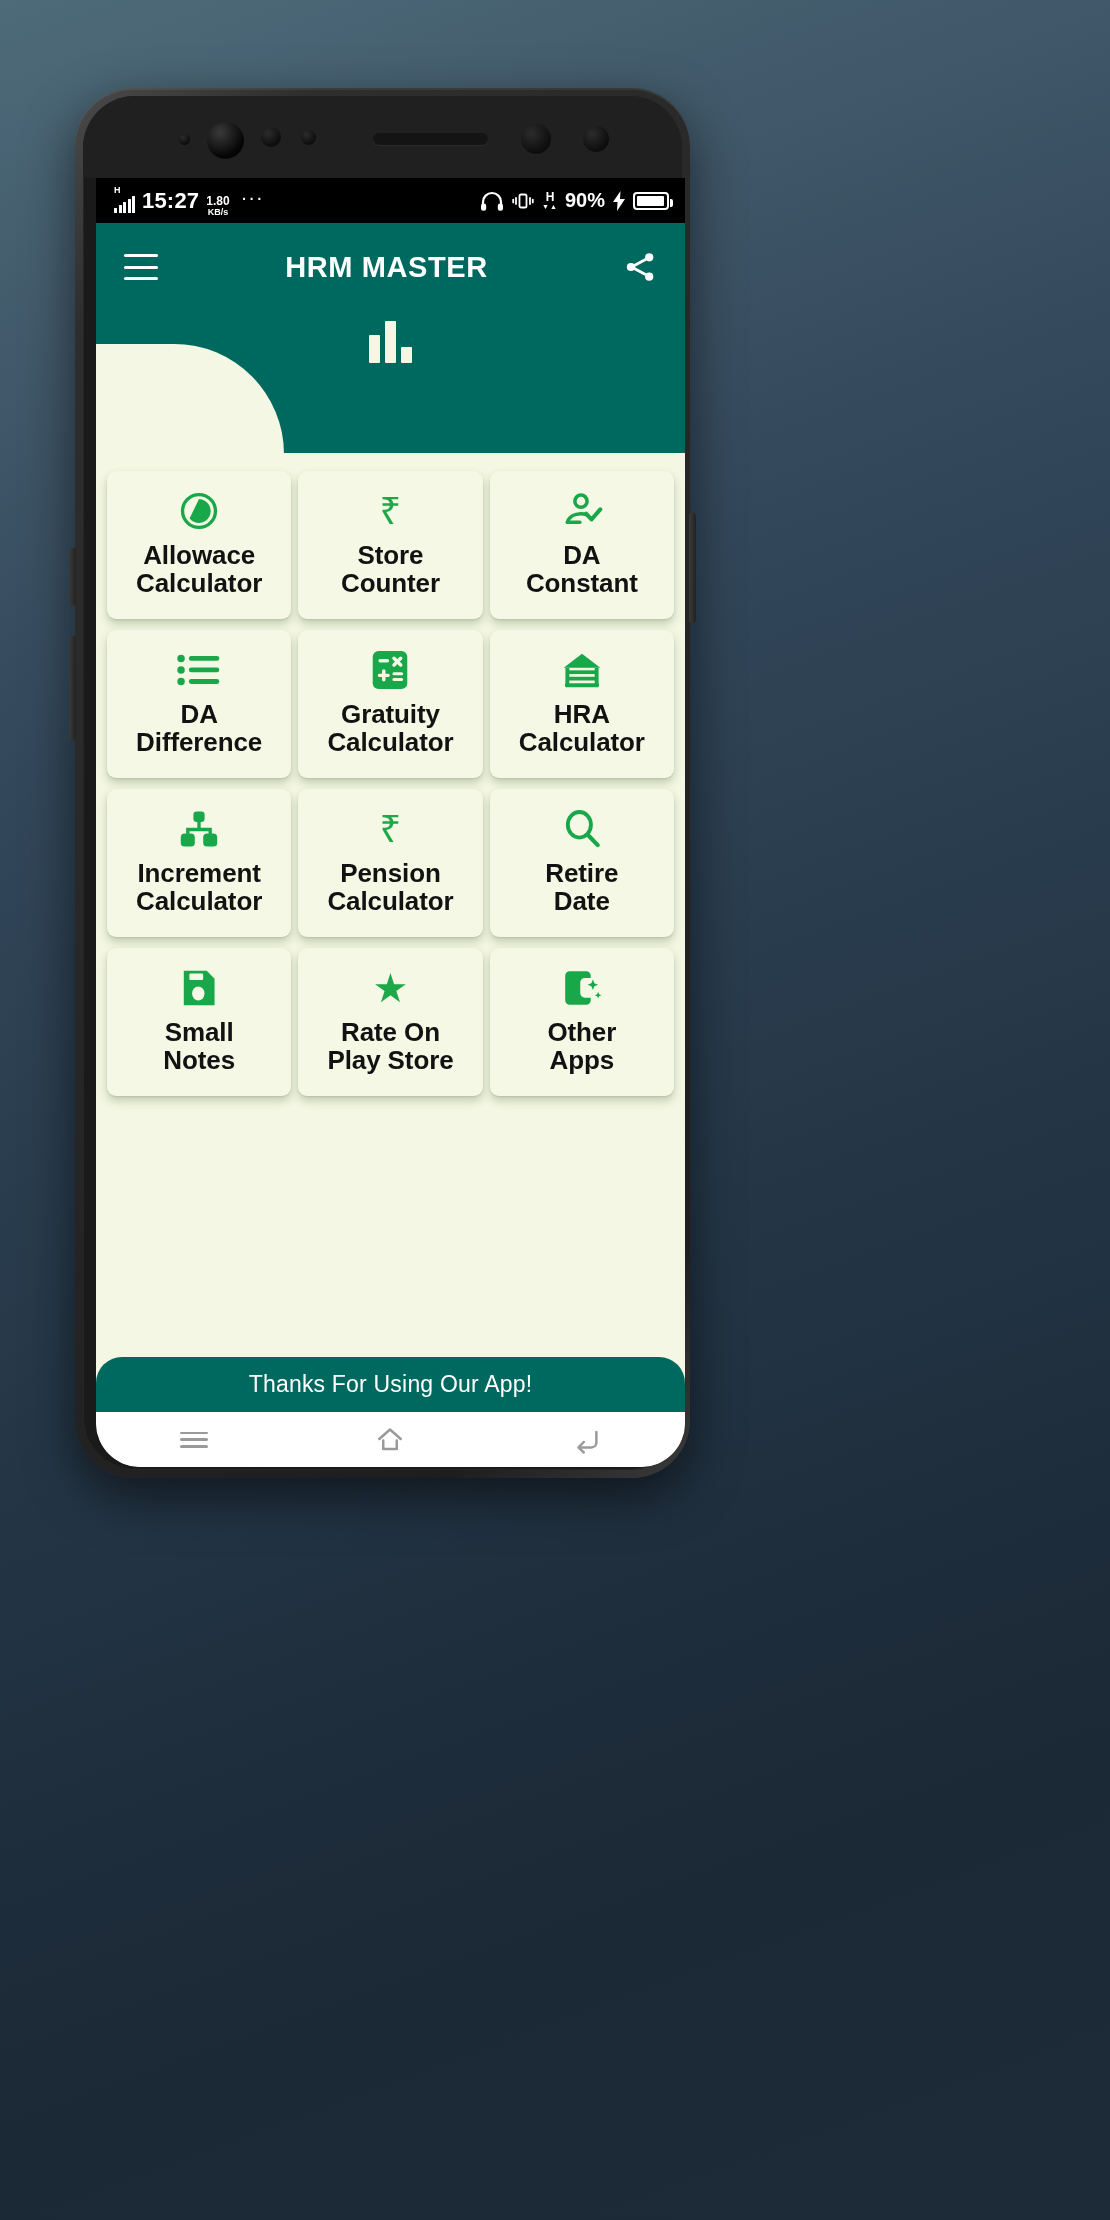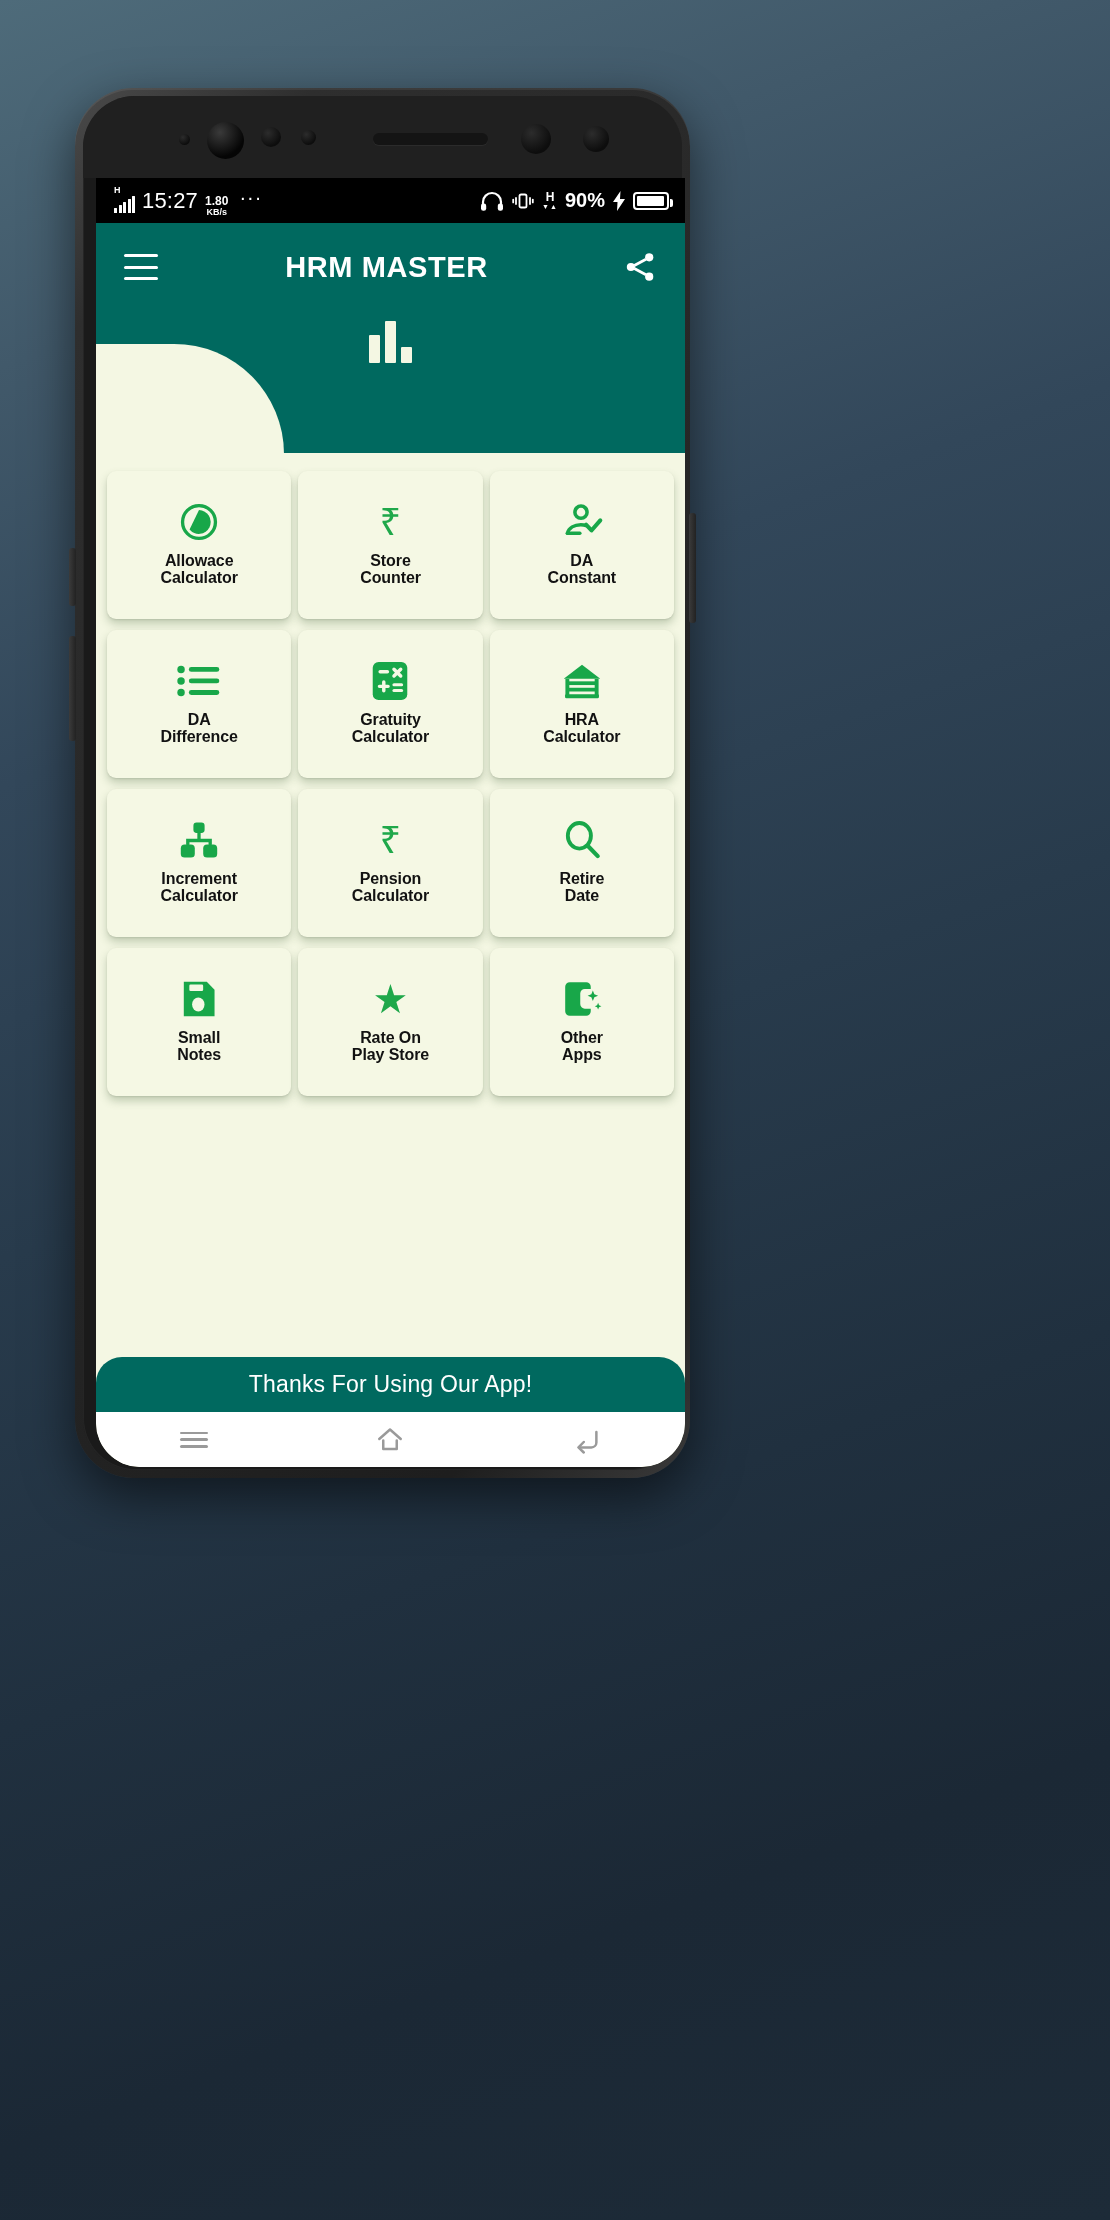--- a/index.html
+++ b/index.html
@@ -111,21 +111,21 @@
 
   .sig-group { display:flex; align-items:flex-end; gap:1.5px; position:relative; padding-top:8px; }
   .sig-group .h-tag { position:absolute; top:-2px; left:0px; font-size:9px; font-weight:700; line-height:1; }
   .sig-bar { width: 3px; background: #fff; border-radius:.5px; }
   .sig-bar.b1 { height: 5px; }
   .sig-bar.b2 { height: 8px; }
   .sig-bar.b3 { height: 11px; }
   .sig-bar.b4 { height: 14px; }
   .sig-bar.b5 { height: 17px; }
 
-  #status-clock { font-size: 22px; font-weight: 400; letter-spacing: .2px; text-align: right; }
+  #status-clock { font-size: 22px; font-weight: 700; letter-spacing: .2px; text-align: right; }
 
   #net-speed { display:flex; flex-direction:column; align-items:center; line-height:1;margin-top:11px; }
   #net-speed .num { font-size: 12px; font-weight: 700; }
   #net-speed .unit { font-size: 9px; font-weight: 700; margin-top:1px; }
 
   #status-more-dots { font-size: 20px; letter-spacing: 1px; margin-left:4px; margin-top:-6px;}
 
   .sb-icon { display:inline-flex; align-items:center; }
 
   #net-type-h { display:flex; flex-direction:column; align-items:center; line-height:1; }
@@ -231,21 +231,21 @@
   }
   .tile-icon {
     height: 44px;
     display: flex;
     align-items: center;
     justify-content: center;
     margin-bottom: 8px;
   }
   .tile-label {
     text-align: center;
-    font-size: 16px;
+    font-size: 26px;
     font-weight: 700;
     color: #121212;
     line-height: 1.09;
     letter-spacing: -.1px;
     white-space: pre-line;
   }
   .rupee { font-size: 38px; color:#1fa84a; font-weight: 500; line-height: 1; }
   .star-glyph { font-size: 40px; color:#1fa84a; line-height: 1; }
 
   

